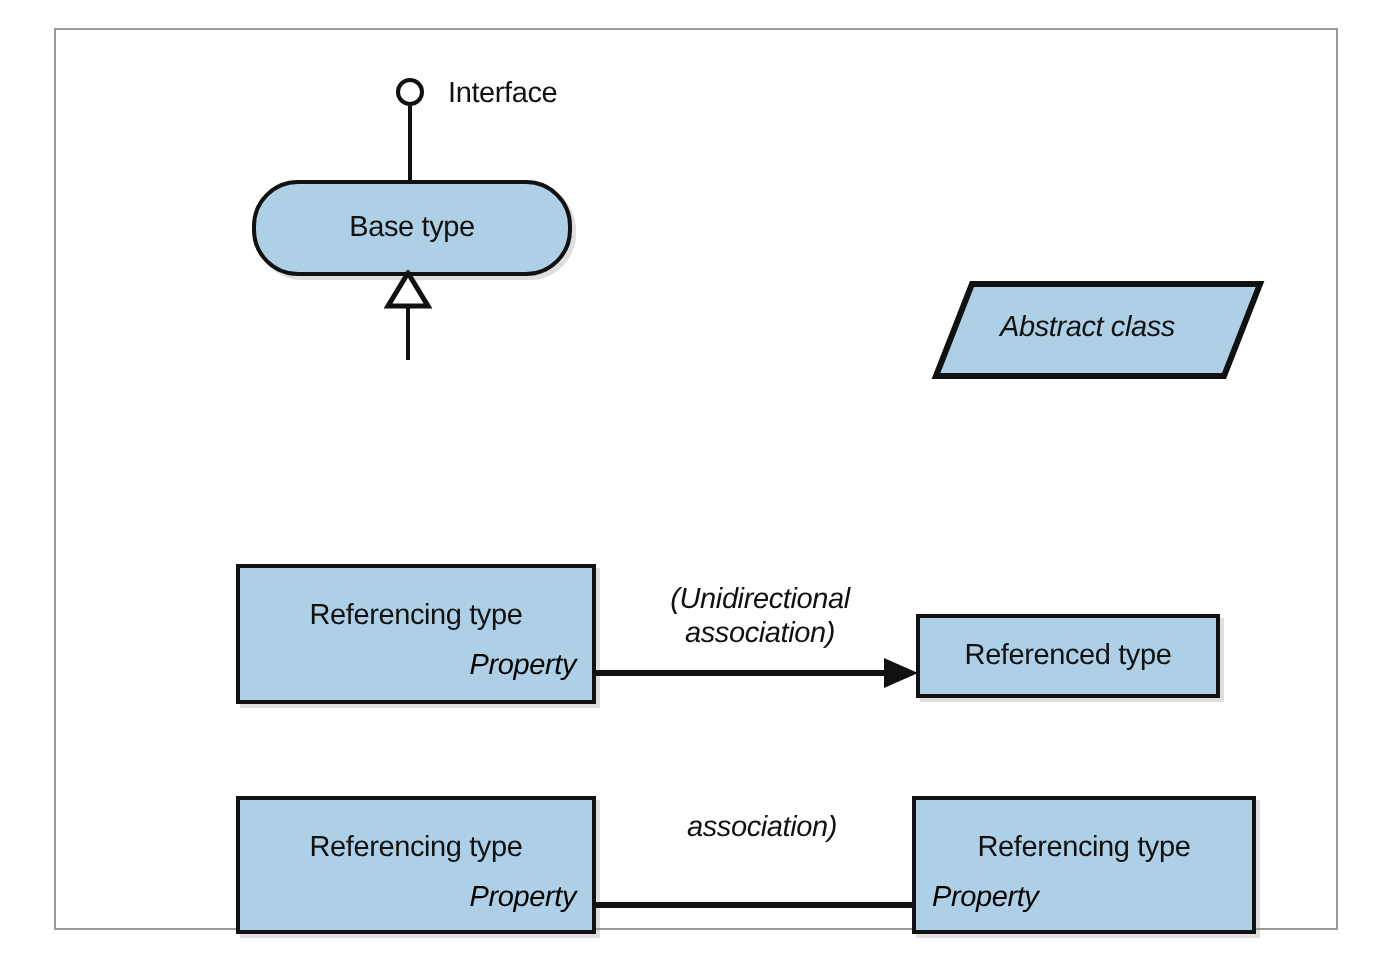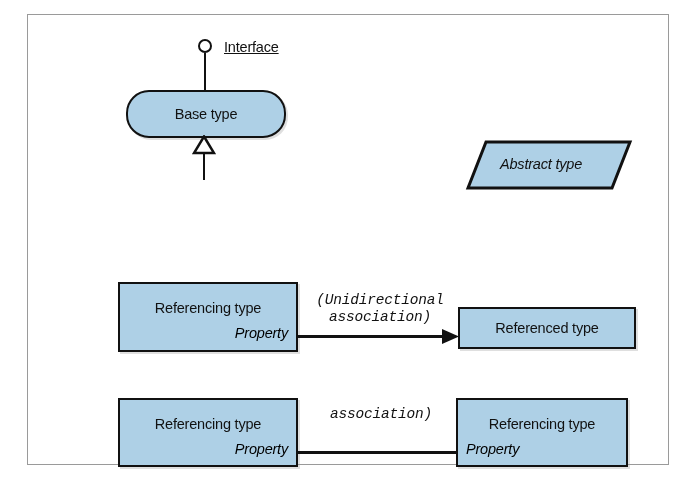--- a/index.html
+++ b/index.html
@@ -77,21 +77,20 @@
     border-radius: 50%;
     background: #ffffff;
     box-sizing: border-box;
   }
   #interface-label {
     position: absolute;
     font-size: 14.5px;
     color: #111111;
     white-space: nowrap;
     letter-spacing: -0.2px;
-    text-decoration: underline;
   }
 
   
   #generalization-triangle {
     position: absolute;
   }
 
   
   .arrowhead { position: absolute; }
 
@@ -111,21 +110,20 @@
   
   .assoc-caption {
     position: absolute;
     font-size: 14.5px;
     font-style: italic;
     color: #111111;
     text-align: center;
     line-height: 1.15;
     letter-spacing: -0.2px;
     white-space: nowrap;
-    font-family: Liberation Mono, monospace;
   }
 </style>
 </head>
 <body>
 
 <div id="canvas">
   <div id="figure-frame">
 
     <div id="interface-circle" style="left:170px; top:24px;"></div>
     <div id="interface-label" style="left:196px; top:24px;">Interface</div>
@@ -137,38 +135,38 @@
 
     <svg id="generalization-triangle" style="left:164px; top:120px; width:24px; height:20px;" viewBox="0 0 24 20">
       <polygon points="12,1.5 22,18 2,18" fill="#ffffff" stroke="#111111" stroke-width="2.5" stroke-linejoin="miter"></polygon>
     </svg>
     <div class="vline" style="left:174.7px; top:137px; height:28px;"></div>
 
 
     <svg id="abstract-class-shape" style="left:437px; top:124px; width:168px; height:52px;" viewBox="0 0 168 52">
       <polygon points="21,3 165,3 147,49 3,49" fill="#aed0e6" stroke="#111111" stroke-width="3" stroke-linejoin="miter"></polygon>
     </svg>
-    <div id="abstract-class-label" style="left:472px; top:141px;">Abstract type</div>
+    <div id="abstract-class-label" style="left:472px; top:141px;">Abstract class</div>
 
     <div class="box" style="left:90px; top:267px; width:180px; height:70px;">
       <div class="box-label" style="top:17px;">Referencing type</div>
       <div class="prop-label prop-right" style="top:42px;">Property</div>
     </div>
 
     <div class="assoc-caption" style="left:284px; top:277px; width:136px;">
       <div>(Unidirectional</div>
       <div>association)</div>
     </div>
 
     <div class="hline" style="left:270px; top:320px; width:152px;"></div>
     <svg class="arrowhead" style="left:414px; top:313px; width:18px; height:17px;" viewBox="0 0 18 17">
       <polygon points="0,1 17,8.5 0,16" fill="#111111"></polygon>
     </svg>
 
-    <div class="box" style="left:430px; top:292px; width:178px; height:42px;">
+    <div class="box" style="left:430px; top:292px; width:152px; height:42px;">
       <div class="box-label" style="top:12px;">Referenced type</div>
     </div>
 
     <div class="box" style="left:90px; top:383px; width:180px; height:69px;">
       <div class="box-label" style="top:17px;">Referencing type</div>
       <div class="prop-label prop-right" style="top:42px;">Property</div>
     </div>
 
     <div class="assoc-caption" style="left:288px; top:391px; width:130px;">
       <div>association)</div>

